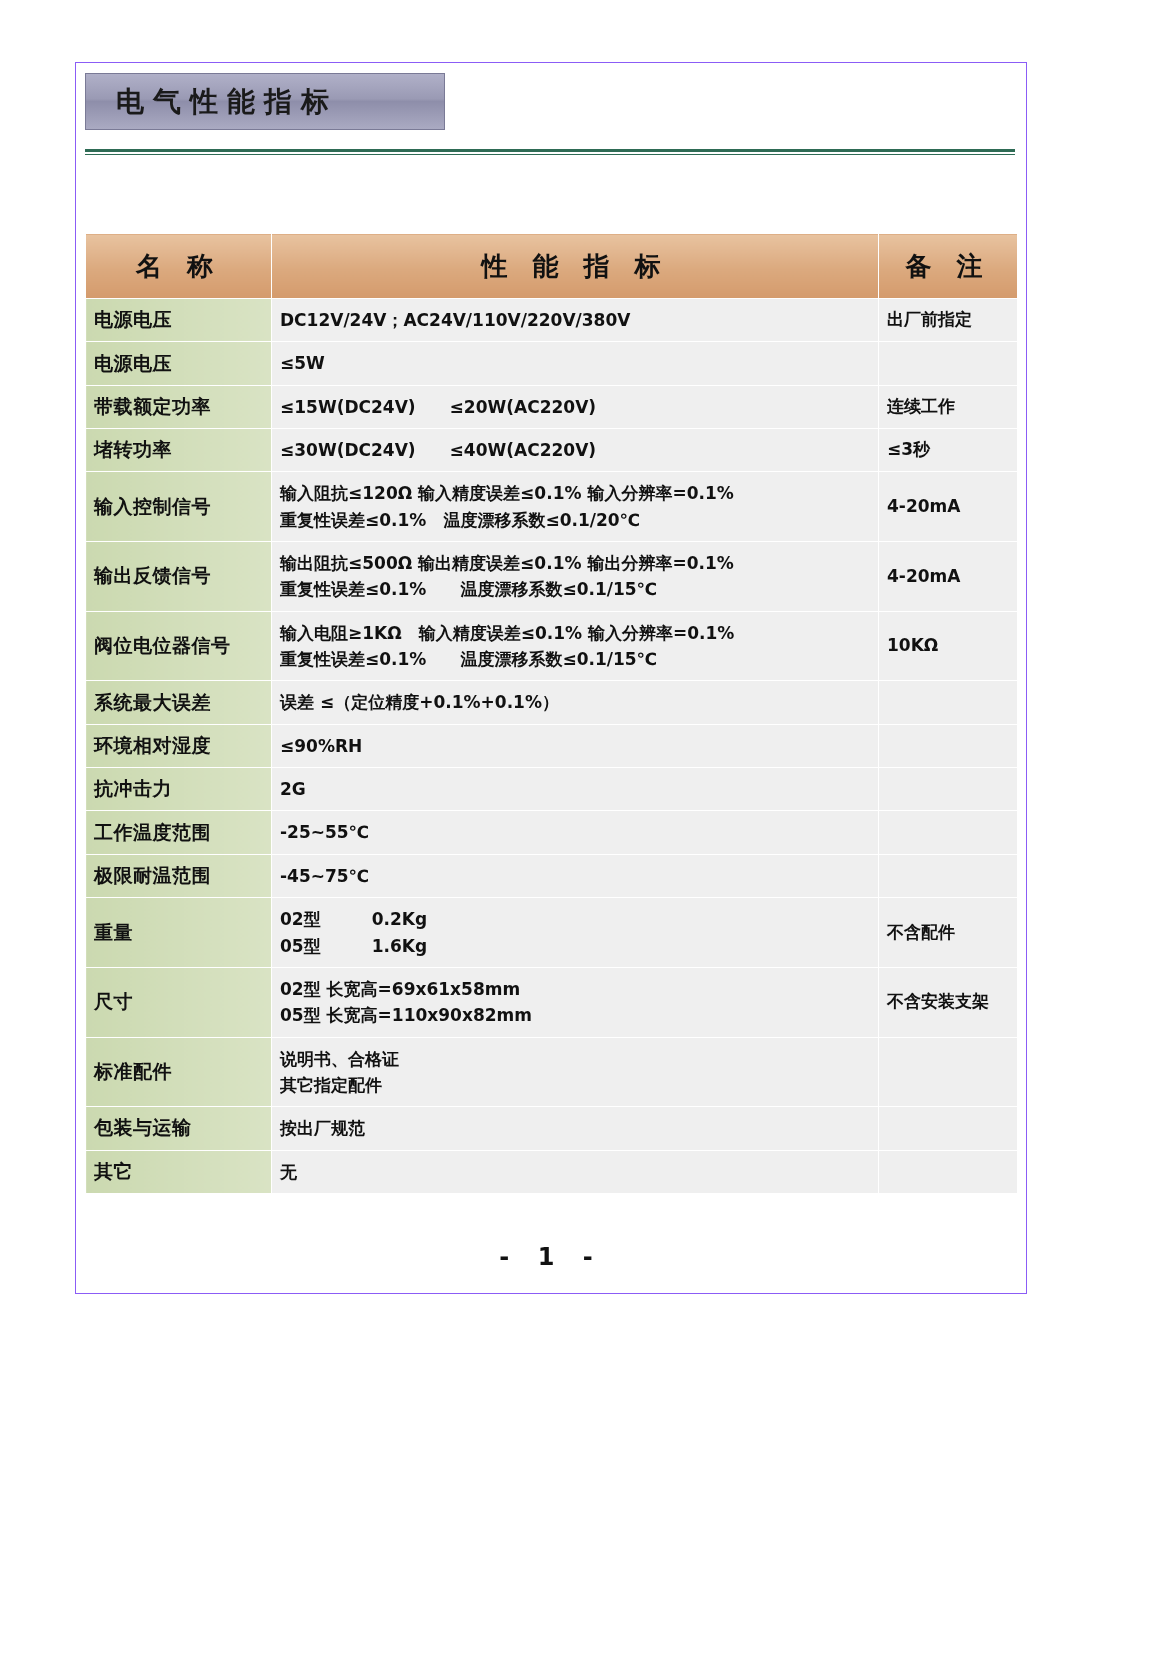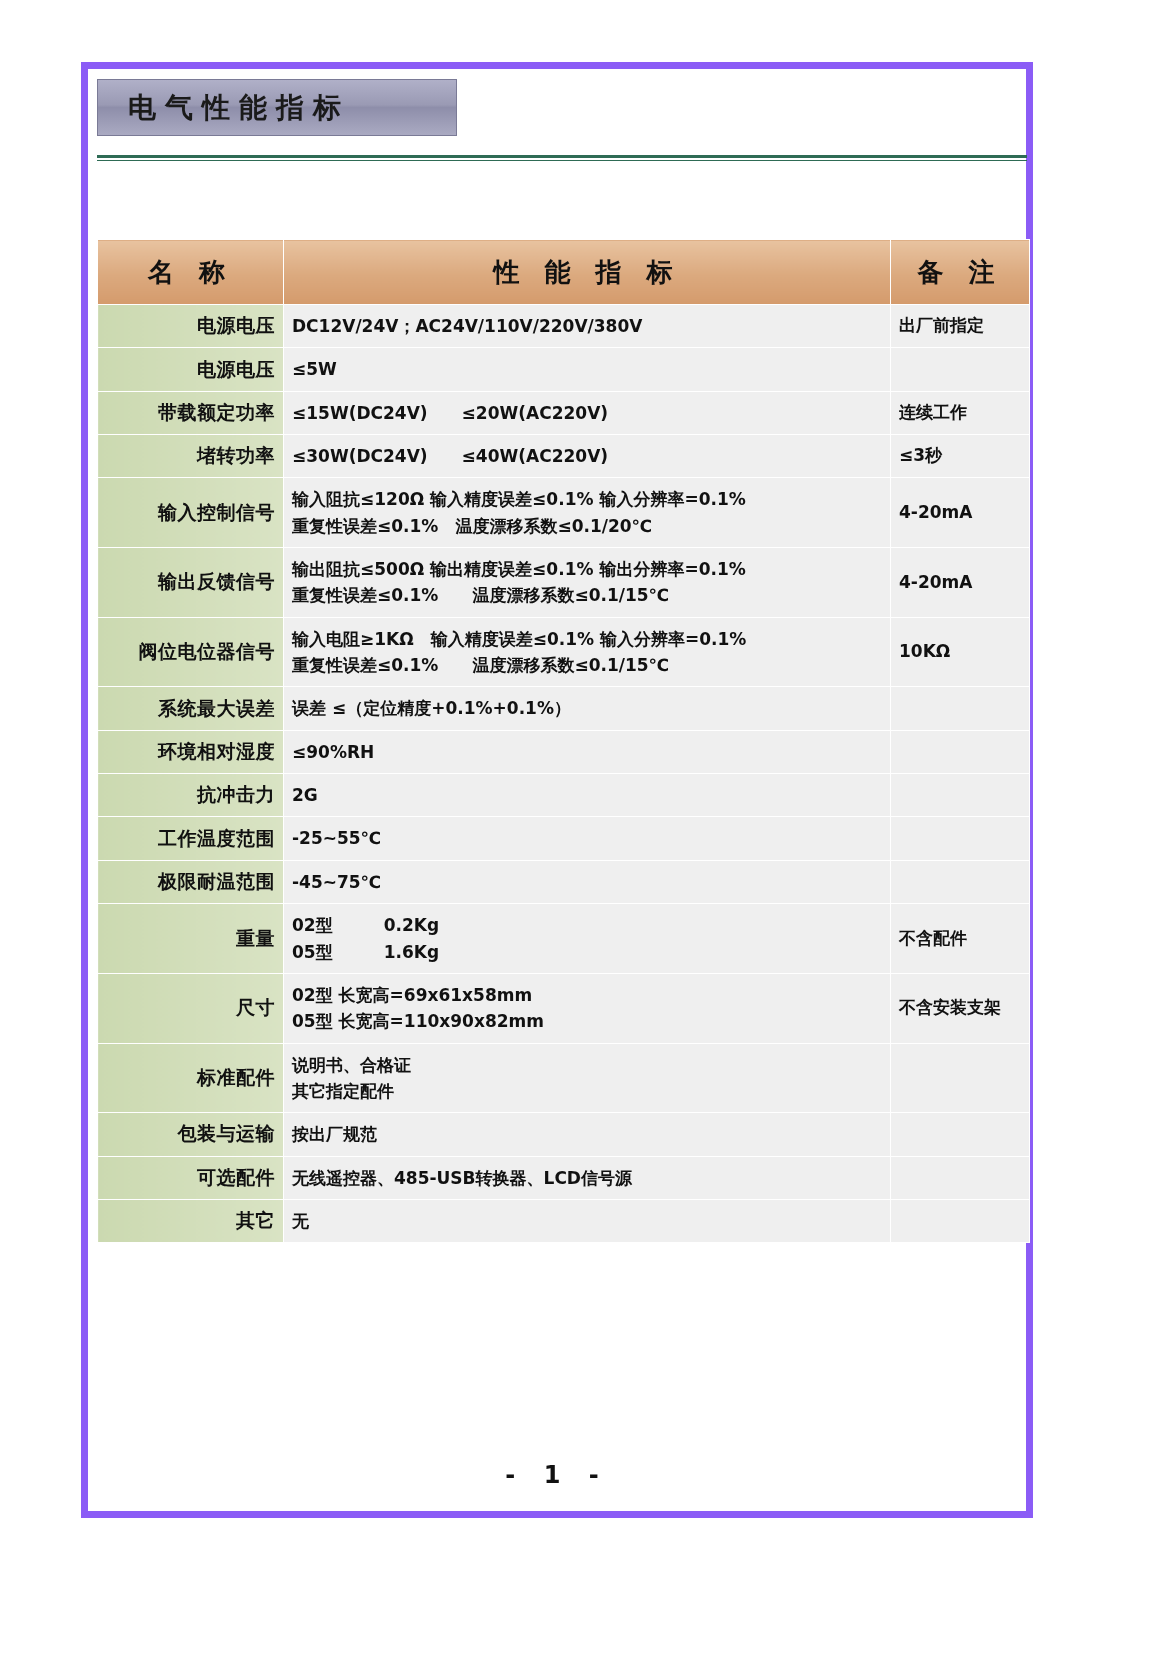--- a/index.html
+++ b/index.html
@@ -9,25 +9,25 @@
   }
   body {
     width: 1166px;
     height: 1654px;
     font-family: "DejaVu Sans", "Liberation Sans", sans-serif;
     color: #000000;
     position: relative;
   }
   .page {
     position: absolute;
-    left: 81px;
+    left: 75px;
     top: 62px;
     width: 952px;
-    height: 1456px;
-    border: 7px solid #8b5cf6;
+    height: 1232px;
+    border: 1px solid #8b5cf6;
     box-sizing: border-box;
   }
   .title-wrap {
     position: absolute;
     left: 0;
     top: 0;
     width: 100%;
     height: 92px;
   }
   .title-box {
@@ -94,21 +94,20 @@
   .col-spec { width: 607px; }
   .col-note { width: 139px; }
 
   td.name {
     background: linear-gradient(to right, #cbd9b0 0%, #d9e3c4 100%);
     font-size: 19px;
     font-weight: bold;
     color: #111;
     padding: 6px 0 6px 14px;
     letter-spacing: 0.5px;
-    text-align: right;
   }
   td.spec {
     background: #efefef;
     font-size: 17px;
     font-weight: bold;
     color: #111;
     padding: 6px 0 6px 14px;
     line-height: 1.55;
   }
   td.note {
@@ -272,27 +271,20 @@
         <td class="note"></td>
       </tr>
       <tr>
         <td class="name">包装与运输</td>
         <td class="spec">
           <span class="line1">按出厂规范</span>
         </td>
         <td class="note"></td>
       </tr>
       <tr>
-        <td class="name">可选配件</td>
-        <td class="spec">
-          <span class="line1">无线遥控器、485-USB转换器、LCD信号源</span>
-        </td>
-        <td class="note"></td>
-      </tr>
-      <tr>
         <td class="name">其它</td>
         <td class="spec">
           <span class="line1">无</span>
         </td>
         <td class="note"></td>
       </tr>
     </tbody>
   </table>
 
   <div class="footer">- 1 -</div>

